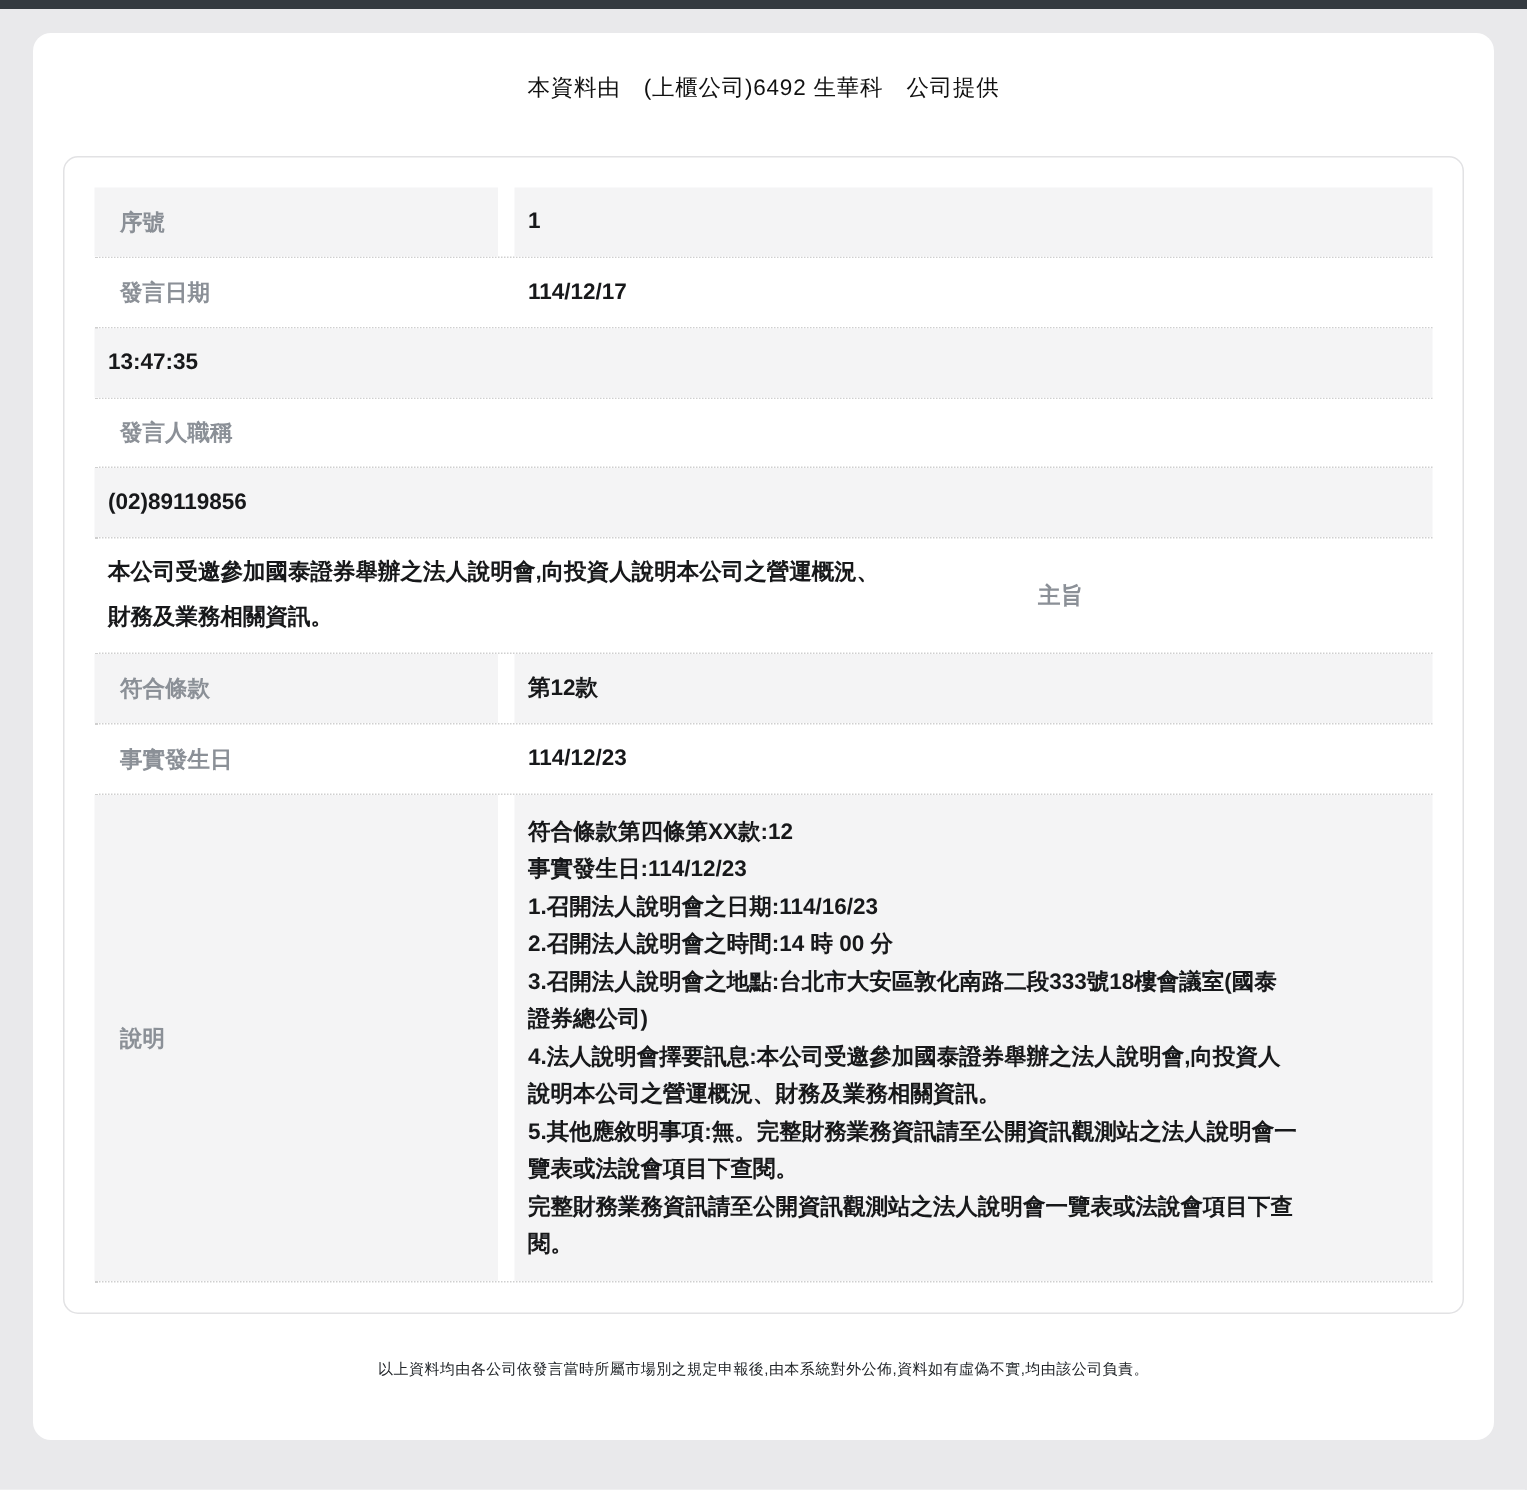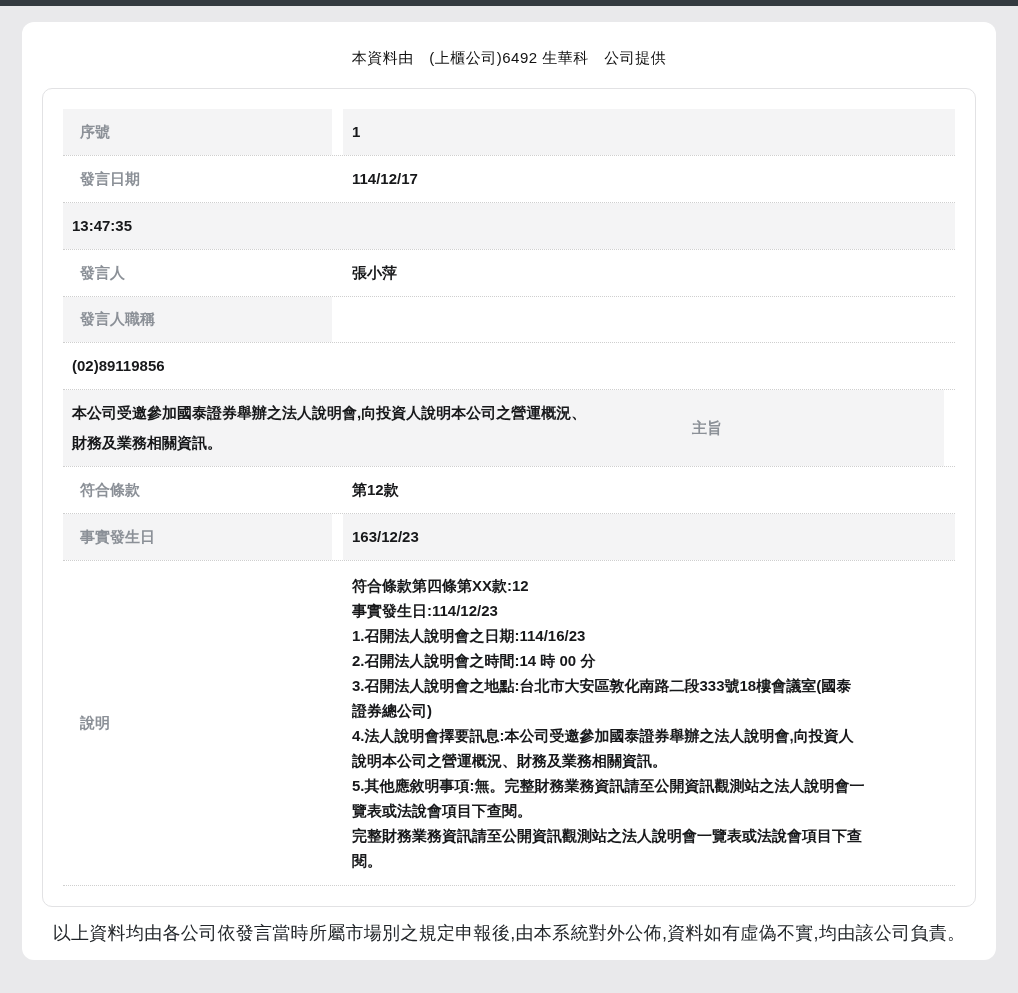--- a/index.html
+++ b/index.html
@@ -23,21 +23,21 @@
   }
   .page-title {
     text-align: center;
     font-size: 15px;
     font-weight: normal;
     color: #111111;
     padding: 27px 0 20px;
     letter-spacing: 0.5px;
   }
   .inner-card {
-    margin: 0 20px;
+    margin: 16px 20px;
     border: 1px solid #e2e2e4;
     border-radius: 10px;
     padding: 20px;
     background: #ffffff;
   }
   .info-table { width: 100%; }
   .row {
     display: flex;
     border-bottom: 1px dotted #cfcfcf;
   }
@@ -66,21 +66,21 @@
   .value-text {
     white-space: pre-line;
     line-height: 20px;
   }
   .row--subject .value-text { line-height: 30px; }
   .row--subject .cell { padding-top: 8px; padding-bottom: 8px; }
   .row--desc .value-text { line-height: 25px; }
   .row--desc .cell { padding-top: 12px; padding-bottom: 12px; }
   .footer-note {
     text-align: center;
-    font-size: 18px;
+    font-size: 10px;
     font-weight: normal;
     color: #212529;
     padding: 14px 10px;
     letter-spacing: 0.3px;
   }
 </style>
 </head>
 <body>
 
 <div class="top-bar"></div>
@@ -105,26 +105,20 @@
             <span class="value-text">114/12/17</span>
           </div>
       </div>
 
       <div class="row">
         <div class="cell value-cell">
             <span class="value-text">13:47:35</span>
           </div>
       </div>
 
-      <div class="row">
-        <div class="cell label-cell">發言人</div>
-        <div class="cell value-cell">
-            <span class="value-text">張小萍</span>
-          </div>
-      </div>
 
       <div class="row">
         <div class="cell label-cell">發言人職稱</div>
       </div>
 
       <div class="row">
         <div class="cell value-cell">
             <span class="value-text">(02)89119856</span>
           </div>
       </div>
@@ -140,21 +134,21 @@
       <div class="row">
         <div class="cell label-cell">符合條款</div>
         <div class="cell value-cell">
             <span class="value-text">第12款</span>
           </div>
       </div>
 
       <div class="row">
         <div class="cell label-cell">事實發生日</div>
         <div class="cell value-cell">
-            <span class="value-text">163/12/23</span>
+            <span class="value-text">114/12/23</span>
           </div>
       </div>
 
       <div class="row row--desc">
         <div class="cell label-cell">說明</div>
         <div class="cell value-cell">
             <span class="value-text">符合條款第四條第XX款:12
 事實發生日:114/12/23
 1.召開法人說明會之日期:114/16/23
 2.召開法人說明會之時間:14 時 00 分

